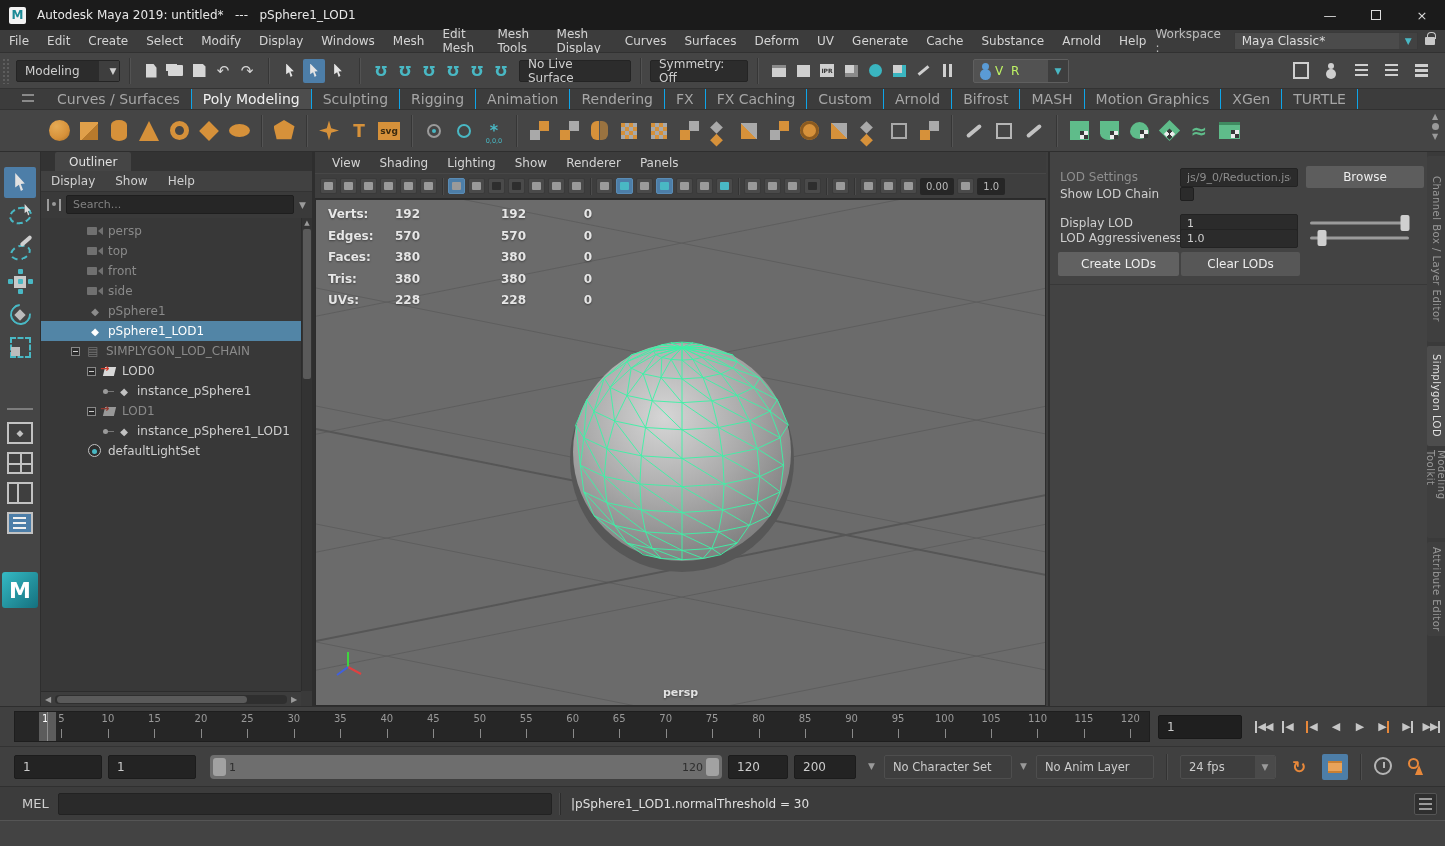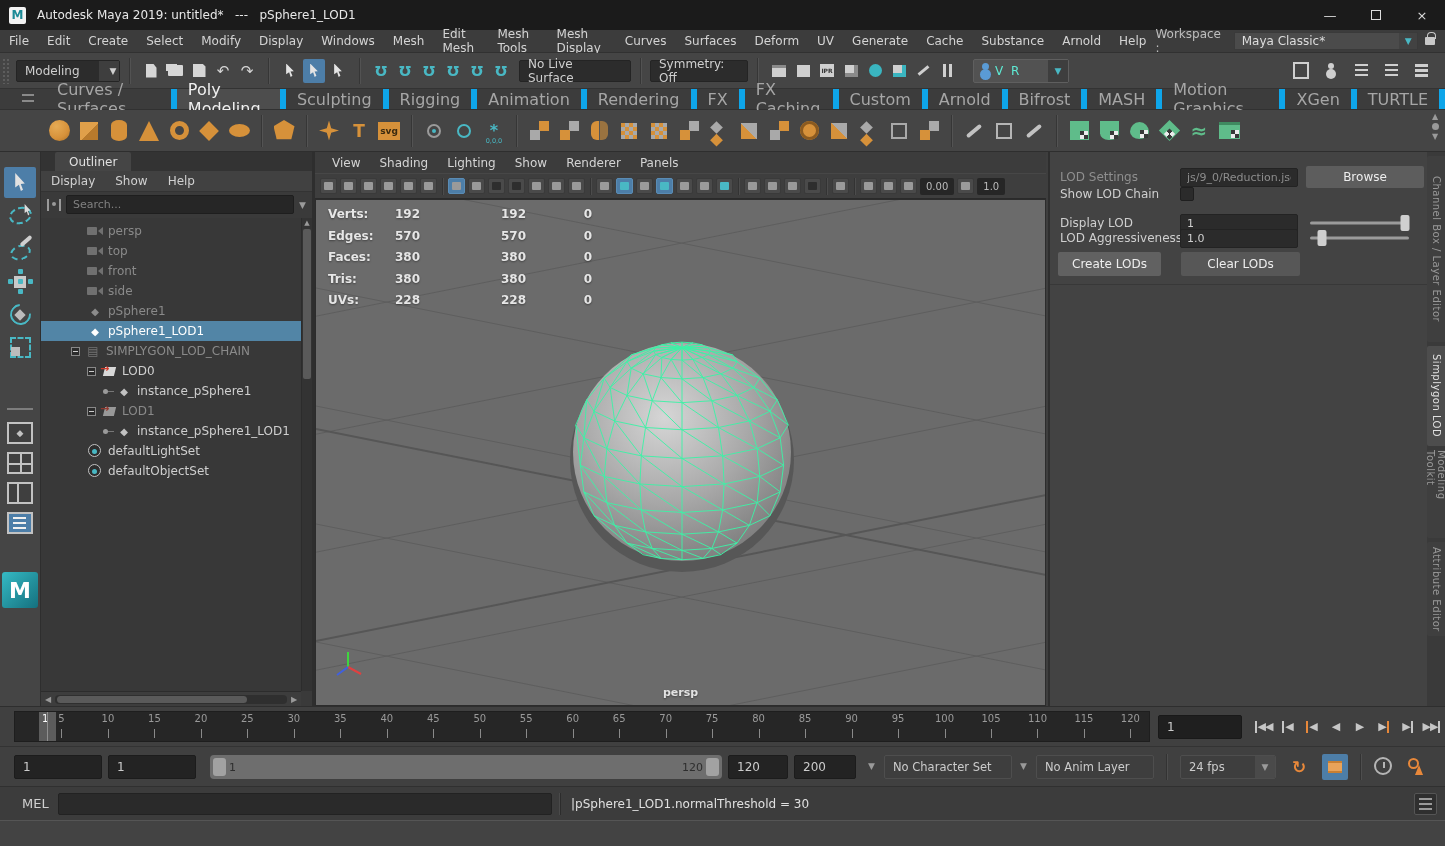--- a/index.html
+++ b/index.html
@@ -78,27 +78,27 @@
   .si-list::before { content:""; width:13px; height:13px;
                      background:repeating-linear-gradient(#cfcfcf 0 2px,transparent 2px 5px); }
   .si-stack::before { content:""; width:13px; height:3px; background:#cfcfcf;
                       box-shadow:0 5px 0 #cfcfcf,0 10px 0 #cfcfcf; margin-top:-10px; }
   .text-field { height:22px; background:#2c2c2c; border:1px solid #242424; color:#cfcfcf;
                 display:flex; align-items:center; padding:0 8px; border-radius:2px; }
   .vr-chip { width:96px; height:24px; background:#525252; border:1px solid #5f5f5f; display:flex;
              align-items:center; border-radius:2px; margin-left:14px; }
   .vr-person { width:7px; height:7px; border-radius:50%; background:#5a9bd5; margin:0 6px 0 8px;
                box-shadow:0 8px 0 2px #5a9bd5; margin-top:-8px; }
-  .vr-chip b { font-weight:normal; letter-spacing:2px; color:#5eead4; }
+  .vr-chip b { font-weight:normal; letter-spacing:2px; color:#bef264; }
 
   
   .shelftabs { top:89px; height:21px; background:#3c3c3c; display:flex; align-items:flex-end;
                padding-left:46px; border-bottom:1px solid #313131; }
   .shelf-tab { height:20px; display:flex; align-items:center; padding:0 11px; color:#a6a6a6;
-               font-size:16px; border-right:6px solid #0ea5e9; }
+               font-size:14px; border-right:1px solid #0ea5e9; }
   .shelf-tab.active { background:#4d4d4d; color:#f0f0f0; }
   .st-grip { position:absolute; left:22px; top:94px; width:12px; height:8px;
              border-top:2px solid #8a8a8a; border-bottom:2px solid #8a8a8a; }
 
   
   .shelfrow { top:110px; height:42px; background:#454545; display:flex; align-items:center;
               padding-left:44px; border-bottom:1px solid #2e2e2e; }
   .shelf-icon { width:26px; height:28px; margin:0 2px; position:relative; display:flex;
                 align-items:center; justify-content:center; }
   .shelf-icon i { font-style:normal; position:relative; }
@@ -739,24 +739,20 @@
             <span>LOD1</span>
           </div>
           <div class="orow" style="padding-left: 62px;">
             <span class="leafdot"></span>
             <span class="ico ico-mesh"></span>
             <span>instance_pSphere1_LOD1</span>
           </div>
           <div class="orow" style="padding-left: 46px;">
             <span class="ico ico-set"></span>
             <span>defaultLightSet</span>
-          </div>
-          <div class="orow" style="padding-left: 46px;">
-            <span class="ico ico-set"></span>
-            <span>defaultObjectSet</span>
           </div>
         </div>
       <div class="ol-vscroll">
         <span class="up">▲</span>
         <div class="thumb"></div>
       </div>
       <div class="ol-hscroll">
         <span class="ar">◀</span>
         <div class="track">
             <div class="hthumb"></div>
@@ -1157,21 +1153,21 @@
       </div>
       <div class="lod-row" style="top:75px;">
         <span class="lod-label">LOD Aggressiveness</span>
         <input class="lod-field" value="1.0" style="">
         <div class="lod-slider">
           <div class="sl-track"></div>
             <div class="sl-handle" style="left:12%;"></div>
         </div>
       </div>
       <div class="lod-row" style="top:100px;height:24px;">
-        <div class="lod-btn" style="left:8px;width:103px;height:24px;background:#616161;">Create LODs</div>
+        <div class="lod-btn" style="left:8px;width:121px;height:24px;background:#616161;">Create LODs</div>
         <div class="lod-btn" style="left:131px;width:119px;height:24px;background:#575757;">Clear LODs</div>
       </div>
       <div class="lod-divider"></div>
     </div>
 
     <div class="righttabs" id="rtabs-c">
         <div class="rtab">Channel Box / Layer Editor</div>
         <div class="rtab active">Simplygon LOD</div>
         <div class="rtab">Modeling Toolkit</div>
         <div class="rtab">Attribute Editor</div>

